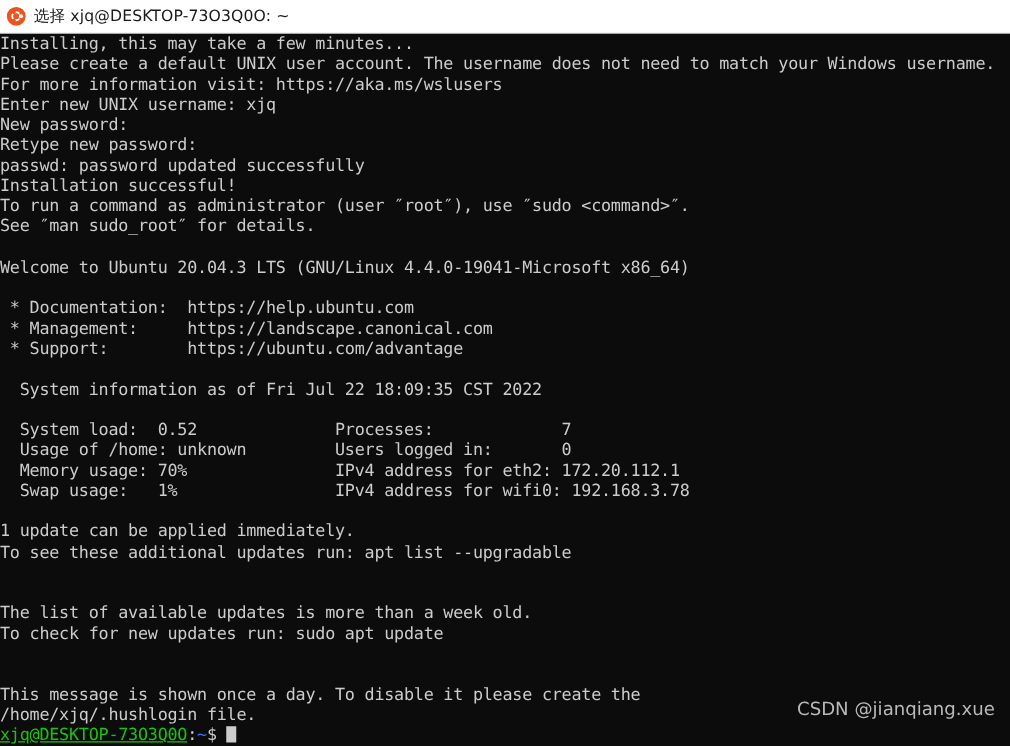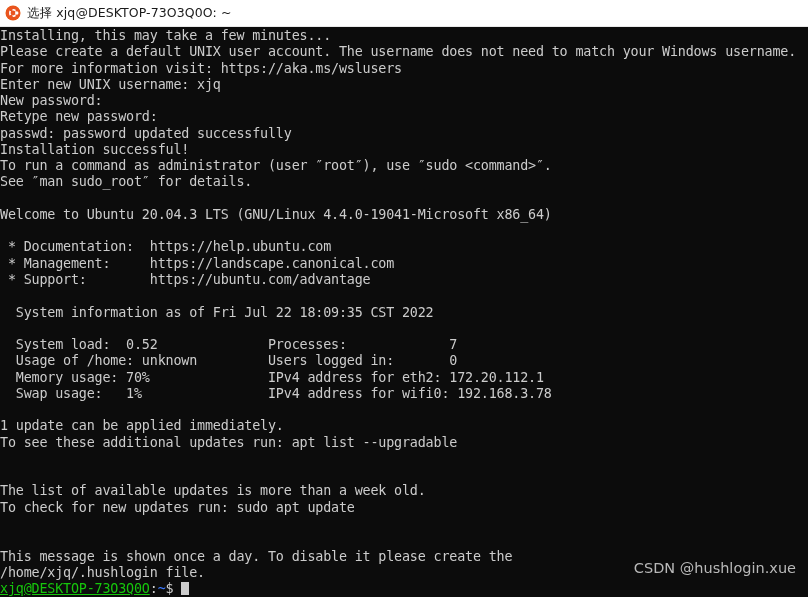--- a/index.html
+++ b/index.html
@@ -106,16 +106,16 @@
       <path d="M 21.2 10.2 L 30 10.2 L 30 21.8 L 21.2 21.8 Z" fill="#E95420"></path>
       <circle cx="23.6" cy="16" r="3.3" fill="#ffffff"></circle>
       <circle cx="12.2" cy="9.4" r="3.0" fill="#E95420"></circle>
       <circle cx="12.2" cy="22.6" r="3.0" fill="#E95420"></circle>
     </svg>
     <span id="title-text">选择 xjq@DESKTOP-73O3Q0O: ~</span>
   </div>
 
   <div id="terminal">
     <div id="screen"><div class="row">Installing, this may take a few minutes...</div><div class="row">Please create a default UNIX user account. The username does not need to match your Windows username.</div><div class="row">For more information visit: https://aka.ms/wslusers</div><div class="row">Enter new UNIX username: xjq</div><div class="row">New password:</div><div class="row">Retype new password:</div><div class="row">passwd: password updated successfully</div><div class="row">Installation successful!</div><div class="row">To run a command as administrator (user ″root″), use ″sudo &lt;command&gt;″.</div><div class="row">See ″man sudo_root″ for details.</div><div class="row"></div><div class="row">Welcome to Ubuntu 20.04.3 LTS (GNU/Linux 4.4.0-19041-Microsoft x86_64)</div><div class="row"></div><div class="row"> * Documentation:  https://help.ubuntu.com</div><div class="row"> * Management:     https://landscape.canonical.com</div><div class="row"> * Support:        https://ubuntu.com/advantage</div><div class="row"></div><div class="row">  System information as of Fri Jul 22 18:09:35 CST 2022</div><div class="row"></div><div class="row">  System load:  0.52              Processes:             7</div><div class="row">  Usage of /home: unknown         Users logged in:       0</div><div class="row">  Memory usage: 70%               IPv4 address for eth2: 172.20.112.1</div><div class="row">  Swap usage:   1%                IPv4 address for wifi0: 192.168.3.78</div><div class="row"></div><div class="row">1 update can be applied immediately.</div><div class="row">To see these additional updates run: apt list --upgradable</div><div class="row"></div><div class="row"></div><div class="row">The list of available updates is more than a week old.</div><div class="row">To check for new updates run: sudo apt update</div><div class="row"></div><div class="row"></div><div class="row">This message is shown once a day. To disable it please create the</div><div class="row">/home/xjq/.hushlogin file.</div><div class="row"><span class="fg-green">xjq@DESKTOP-73O3Q0O</span><span class="fg-white">:</span><span class="fg-blue">~</span><span class="fg-white">$ </span><span id="cursor"></span></div></div>
-    <div id="watermark">CSDN @hushlogin.xue</div>
+    <div id="watermark">CSDN @jianqiang.xue</div>
   </div>
 
 </div>
 
 </body></html>

